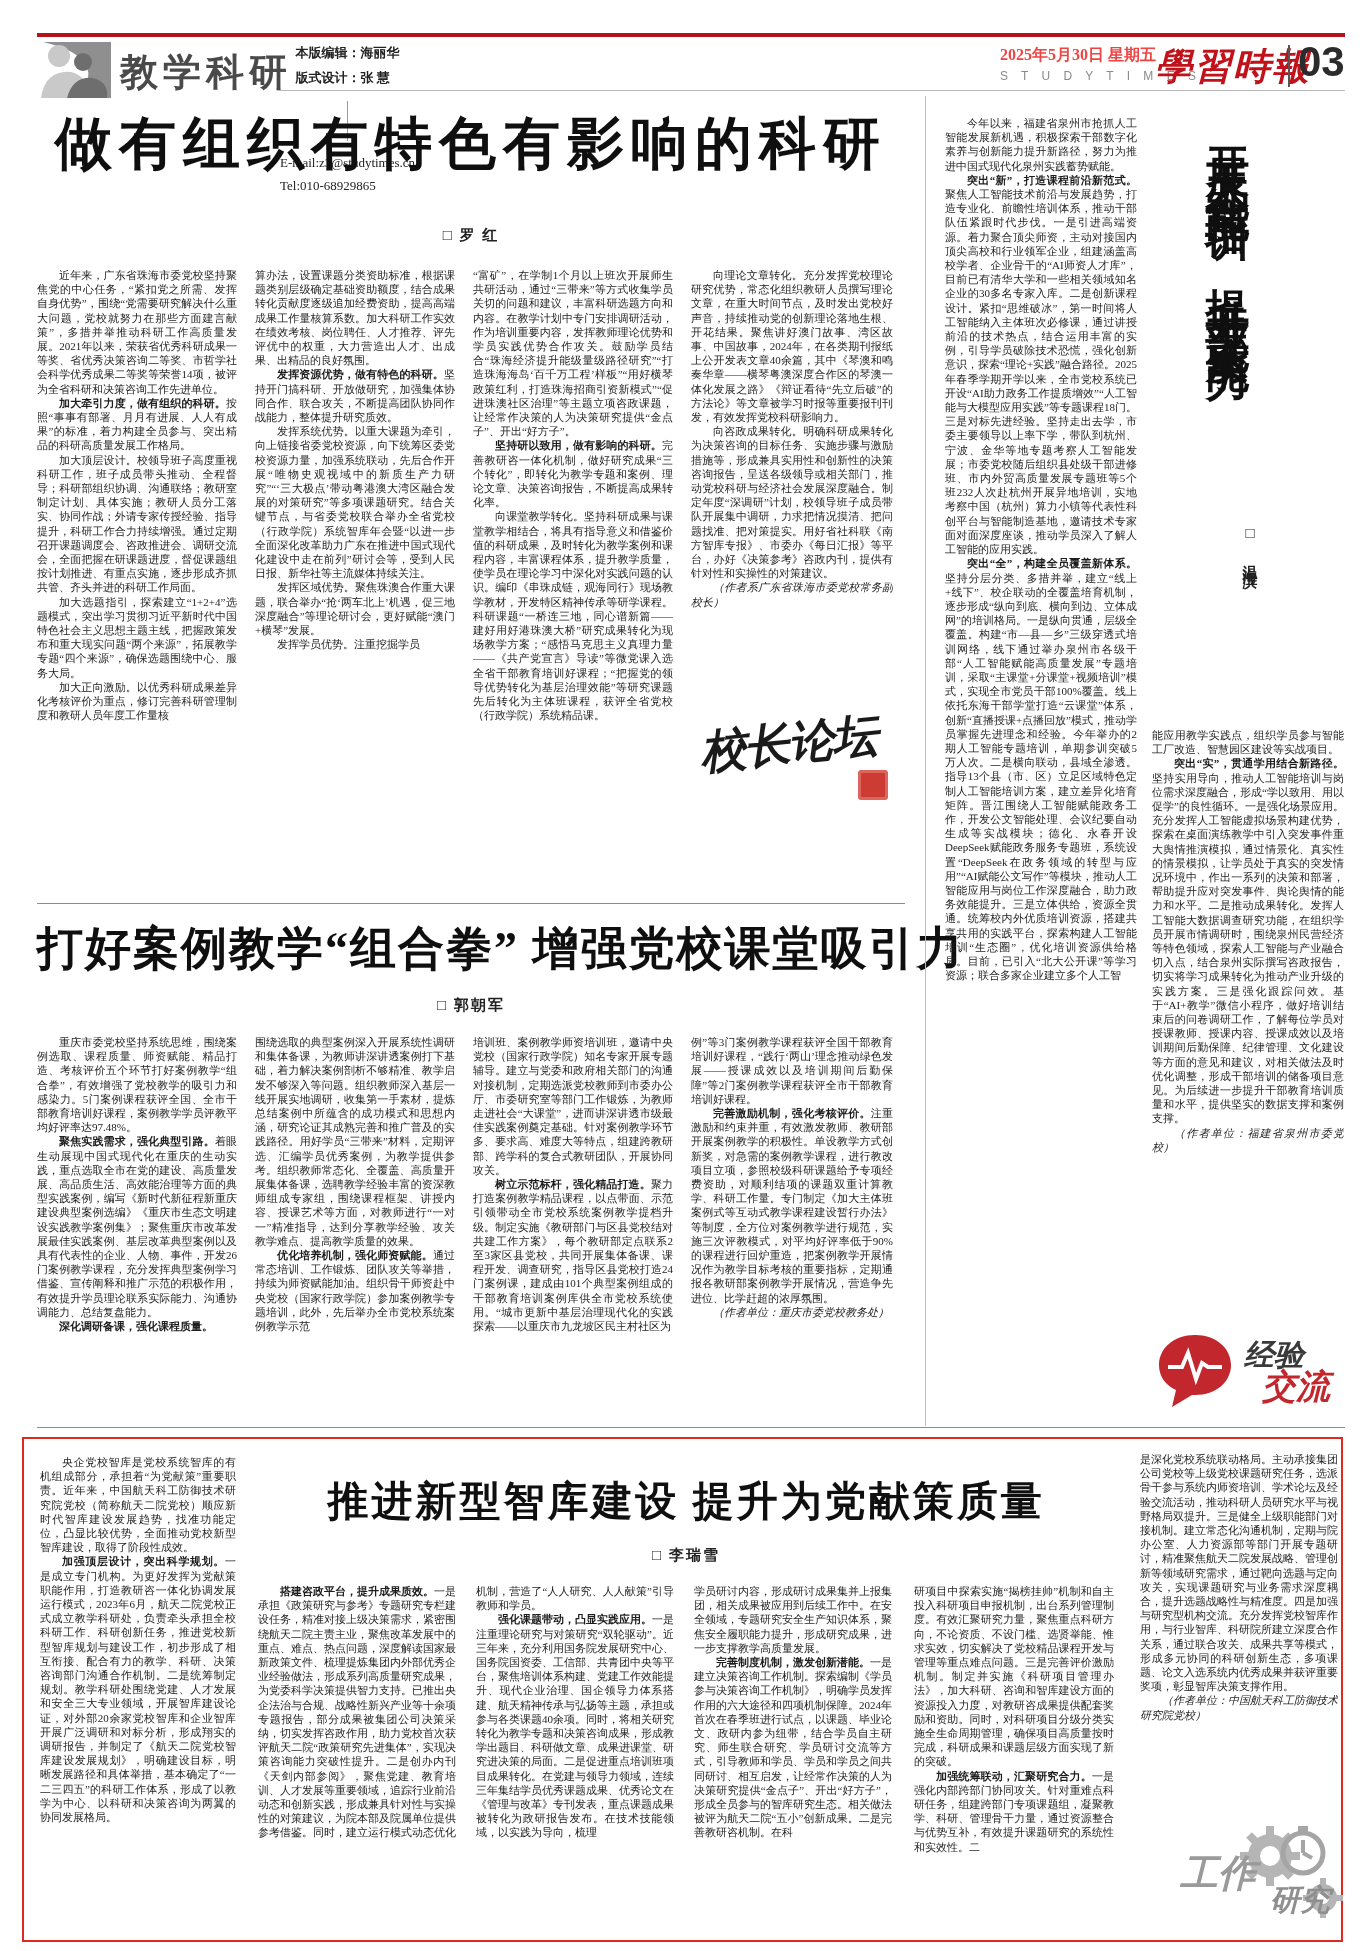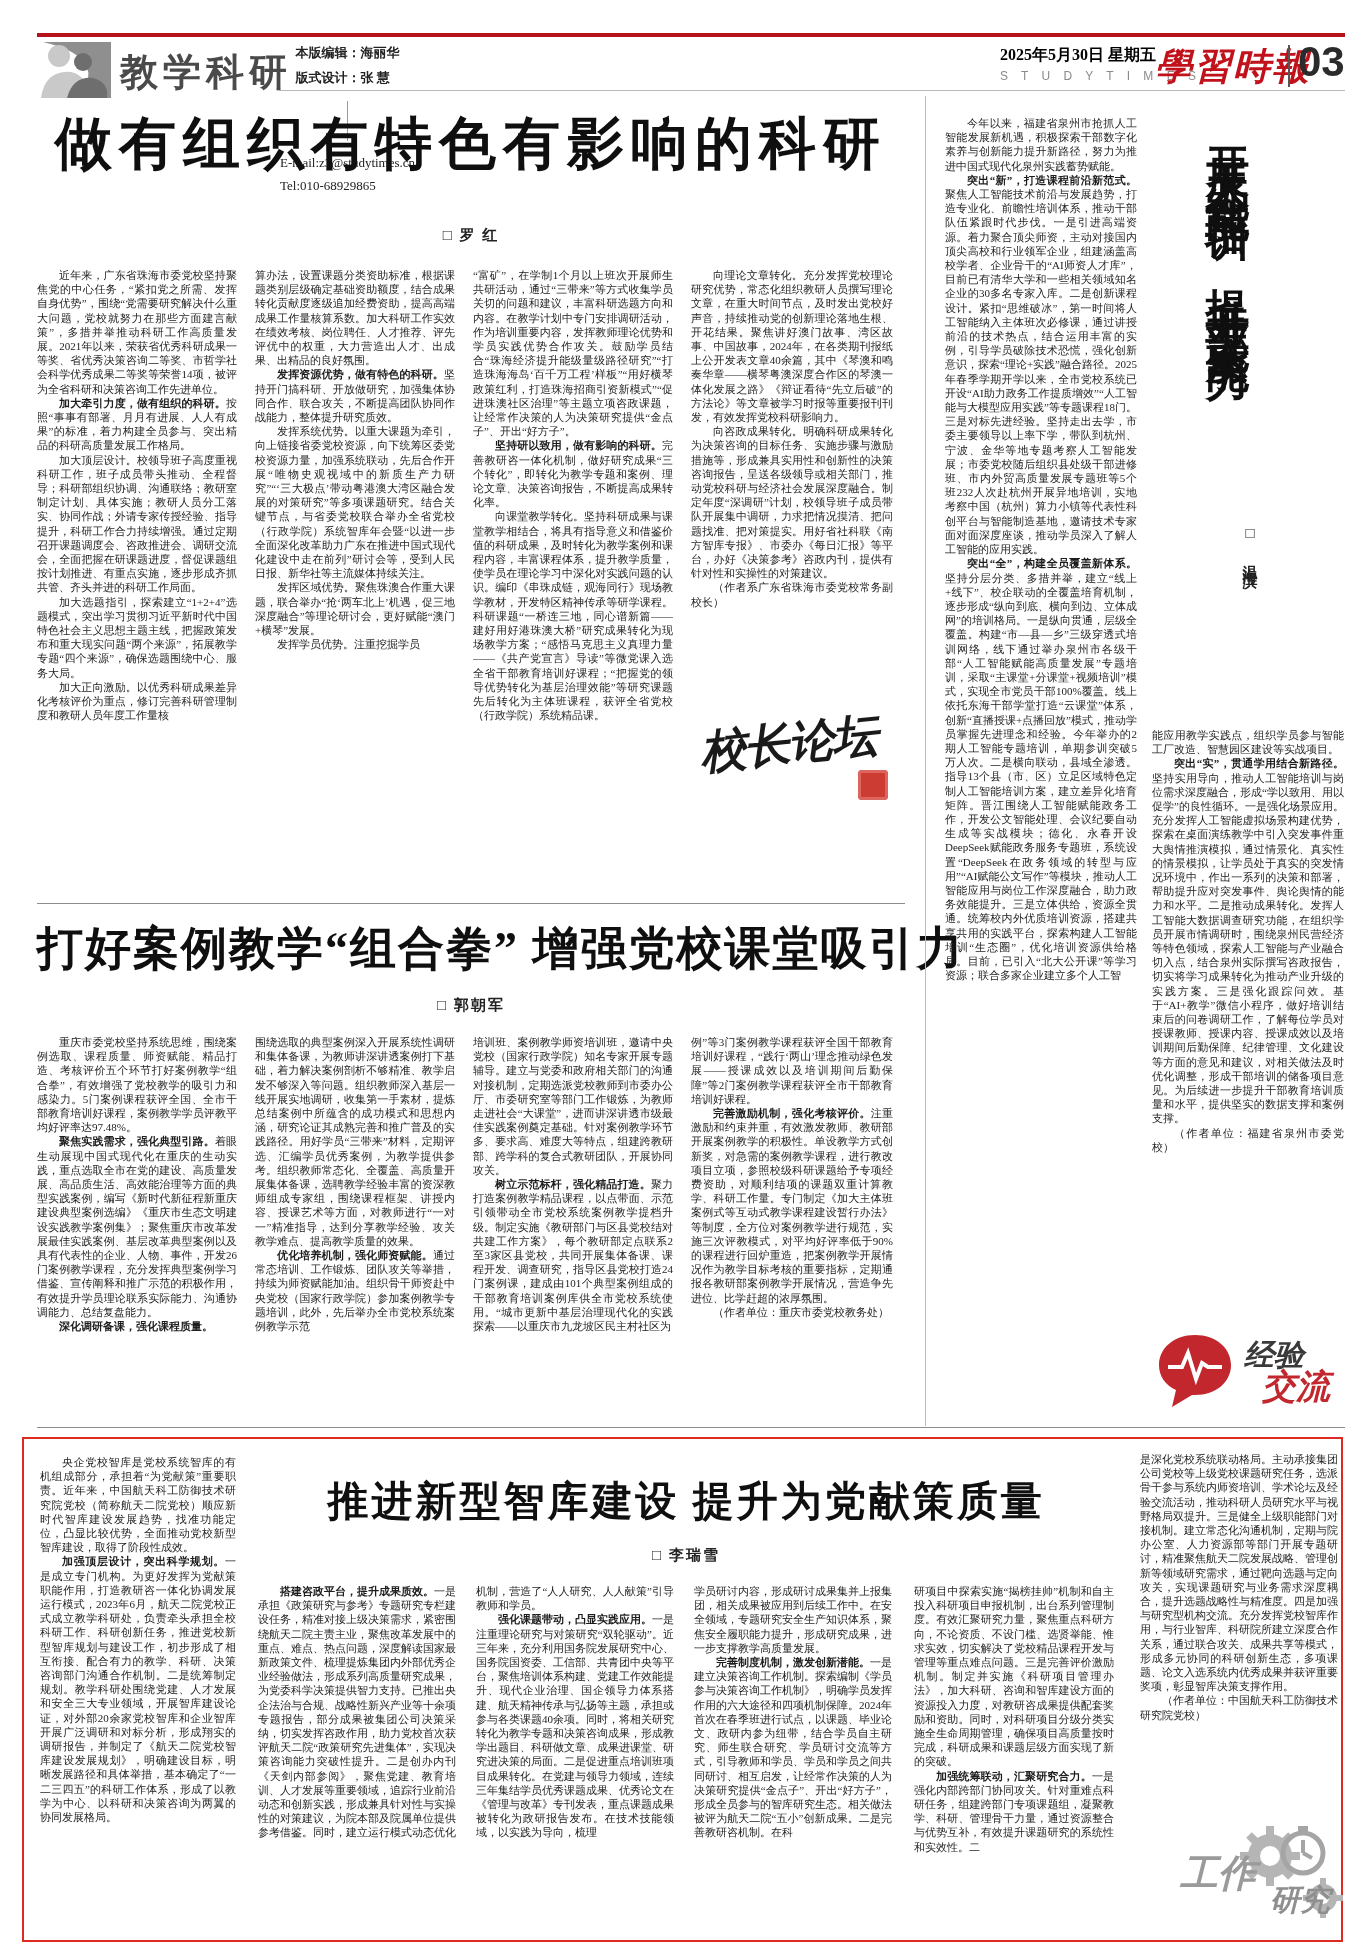--- a/index.html
+++ b/index.html
@@ -7,39 +7,39 @@
          font-family:"Liberation Serif","DejaVu Serif",serif;color:#1c1c1c;overflow:hidden;padding-left:28px;}
   .abs{position:absolute;}
   
   .red-rule{background:#b5121b;height:4px;}
   .gray-rule{background:#b9b9b9;height:1px;}
   .section-title{font-size:38px;font-weight:bold;color:#4a4a4a;letter-spacing:5px;
                  font-family:"Liberation Sans","DejaVu Sans",sans-serif;}
   .edit-box{font-size:13px;color:#222;display:flex;align-items:center;gap:14px;flex-direction:column;}
   .edit-col{display:flex;flex-direction:column;gap:7px;}
   .edit-div{width:1px;height:40px;background:#999;}
-  .date-cn{font-size:16px;font-weight:bold;color:#000000;}
+  .date-cn{font-size:16px;font-weight:bold;color:#ef4444;}
   .date-en{font-size:12px;letter-spacing:5px;color:#8a8a8a;margin-top:3px;
            font-family:"Liberation Sans","DejaVu Sans",sans-serif;}
   .masthead{font-size:37px;font-weight:bold;font-style:italic;color:#c1121c;letter-spacing:2px;text-align:right;}
   .pageno-div{width:2px;height:42px;background:#555;}
   .page-no{font-size:42px;font-weight:bold;color:#2b2b2b;
            font-family:"Liberation Sans","DejaVu Sans",sans-serif;}
   
   .headline{font-weight:bold;color:#0f0f0f;text-align:center;white-space:nowrap;}
   .h1a{font-size:57px;letter-spacing:7px;}
   .h2a{font-size:46px;letter-spacing:2px;}
   .h4a{font-size:41px;letter-spacing:3px;}
   .byline{text-align:center;font-size:15px;font-weight:bold;color:#222;letter-spacing:2px;}
   
   .col{font-size:11px;line-height:14.2px;text-align:justify;overflow:hidden;color:#1d1d1d;}
   .col p{margin:0;text-indent:2em;}
   .col p.cont{text-indent:0;}
   .col p b{font-weight:bold;}
-  .col p.credit{}
+  .col p.credit{font-style:italic;}
   
   .vtitle{writing-mode:vertical-rl;font-weight:bold;font-size:44px;color:#0f0f0f;
           letter-spacing:10px;line-height:58px;}
   .vtitle .l2{margin-top:40px;}
   .vbyline{writing-mode:vertical-rl;font-size:15px;font-weight:bold;letter-spacing:4px;color:#222;}
   .vrule{background:#bbb;width:1px;}
   
   .redbox{border:2px solid #dd2b22;background:#fff;}
   
   .stamp1-text{font-size:46px;font-weight:bold;color:#1a1a1a;transform:rotate(-6deg);

